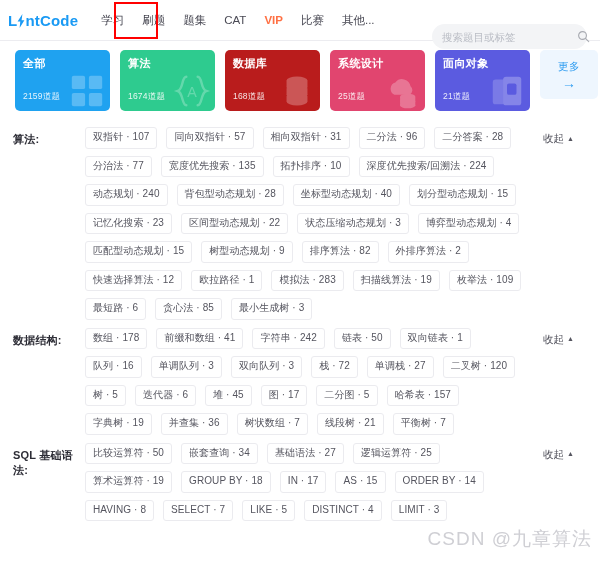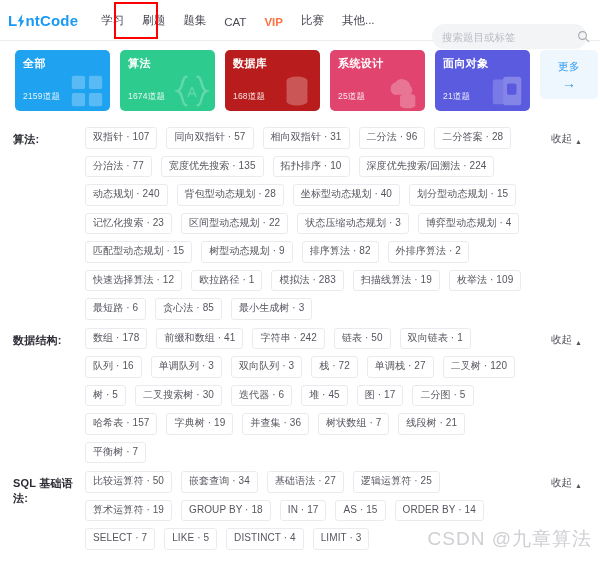--- a/index.html
+++ b/index.html
@@ -33,21 +33,21 @@
   .logo .bolt {
     color: #1a9af4;
     font-size: 14px;
     line-height: 1;
     transform: translateY(-1px);
     display: inline-block;
     margin: 0 -0.5px;
   }
   .nav {
     display: flex;
-    align-items: flex-end;
+    align-items: center;
     gap: 0;
   }
   .nav-item {
     font-size: 11.5px;
     color: #4a4a55;
     padding: 4px 9px;
     white-space: nowrap;
     cursor: pointer;
   }
   .nav-item.vip { color: #ff7043; font-weight: 600; }
@@ -134,21 +134,21 @@
     align-items: center;
     justify-content: center;
     gap: 2px;
     flex: 0 0 auto;
     cursor: pointer;
   }
   .more-card .mt { font-size: 10.5px; letter-spacing: .5px; }
   .more-card .ma { font-size: 14px; line-height: 1; }
 
   
-  .sections { padding: 2px 4px 0 0; }
+  .sections { padding: 2px 12px 0 0; }
   .section {
     display: flex;
     padding: 6px 13px 2px 13px;
     position: relative;
   }
   .sec-label {
     width: 72px;
     flex: 0 0 72px;
     font-size: 11px;
     font-weight: 700;
@@ -176,21 +176,21 @@
     cursor: pointer;
     letter-spacing: .1px;
   }
   .collapse {
     position: absolute;
     right: 14px; top: 11px;
     font-size: 10.5px;
     color: #55555f;
     cursor: pointer;
     display: flex;
-    align-items: flex-end;
+    align-items: center;
     gap: 3px;
     white-space: nowrap;
   }
   .collapse .caret { font-size: 7px; line-height: 1; transform: translateY(-1px); }
 
   
   .watermark {
     position: absolute;
     right: 8px; bottom: 26px;
     font-size: 19px;
@@ -354,21 +354,20 @@
         <span class="tag">字符串 · 242</span>
         <span class="tag">链表 · 50</span>
         <span class="tag">双向链表 · 1</span>
         <span class="tag">队列 · 16</span>
         <span class="tag">单调队列 · 3</span>
         <span class="tag">双向队列 · 3</span>
         <span class="tag">栈 · 72</span>
         <span class="tag">单调栈 · 27</span>
         <span class="tag">二叉树 · 120</span>
         <span class="tag">树 · 5</span>
-        <span class="tag">二叉搜索树 · 30</span>
         <span class="tag">迭代器 · 6</span>
         <span class="tag">堆 · 45</span>
         <span class="tag">图 · 17</span>
         <span class="tag">二分图 · 5</span>
         <span class="tag">哈希表 · 157</span>
         <span class="tag">字典树 · 19</span>
         <span class="tag">并查集 · 36</span>
         <span class="tag">树状数组 · 7</span>
         <span class="tag">线段树 · 21</span>
         <span class="tag">平衡树 · 7</span>
@@ -384,20 +383,21 @@
       <div class="sec-tags">
         <span class="tag">比较运算符 · 50</span>
         <span class="tag">嵌套查询 · 34</span>
         <span class="tag">基础语法 · 27</span>
         <span class="tag">逻辑运算符 · 25</span>
         <span class="tag">算术运算符 · 19</span>
         <span class="tag">GROUP BY · 18</span>
         <span class="tag">IN · 17</span>
         <span class="tag">AS · 15</span>
         <span class="tag">ORDER BY · 14</span>
+        <span class="tag">HAVING · 8</span>
         <span class="tag">SELECT · 7</span>
         <span class="tag">LIKE · 5</span>
         <span class="tag">DISTINCT · 4</span>
         <span class="tag">LIMIT · 3</span>
       </div>
       <div class="collapse">
         <span>收起</span>
         <span class="caret">▲</span>
       </div>
     </div>

